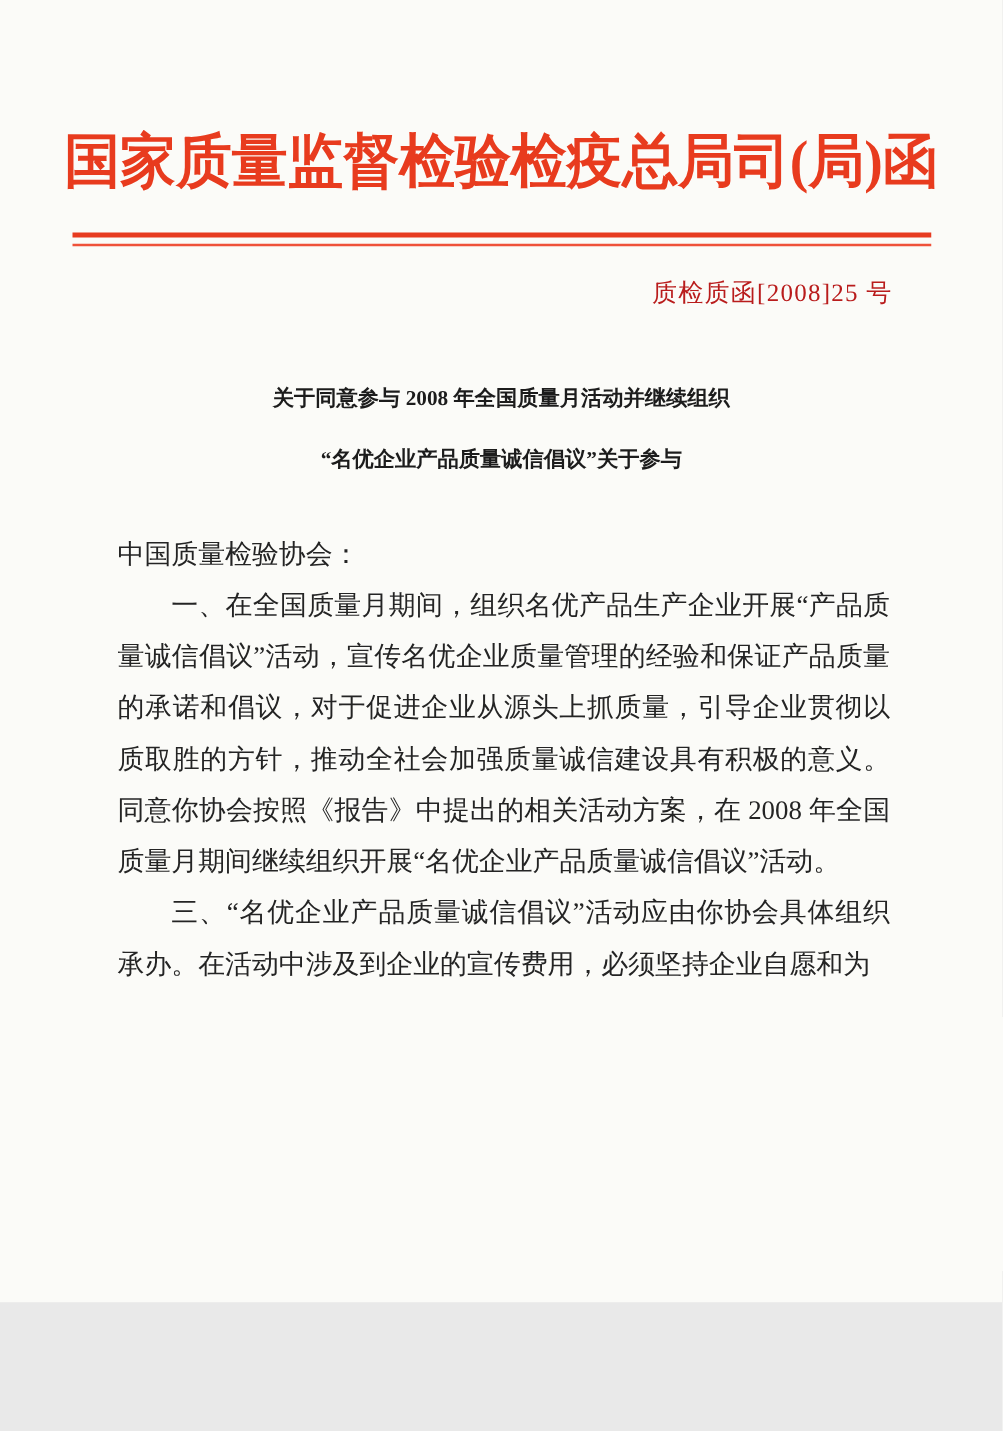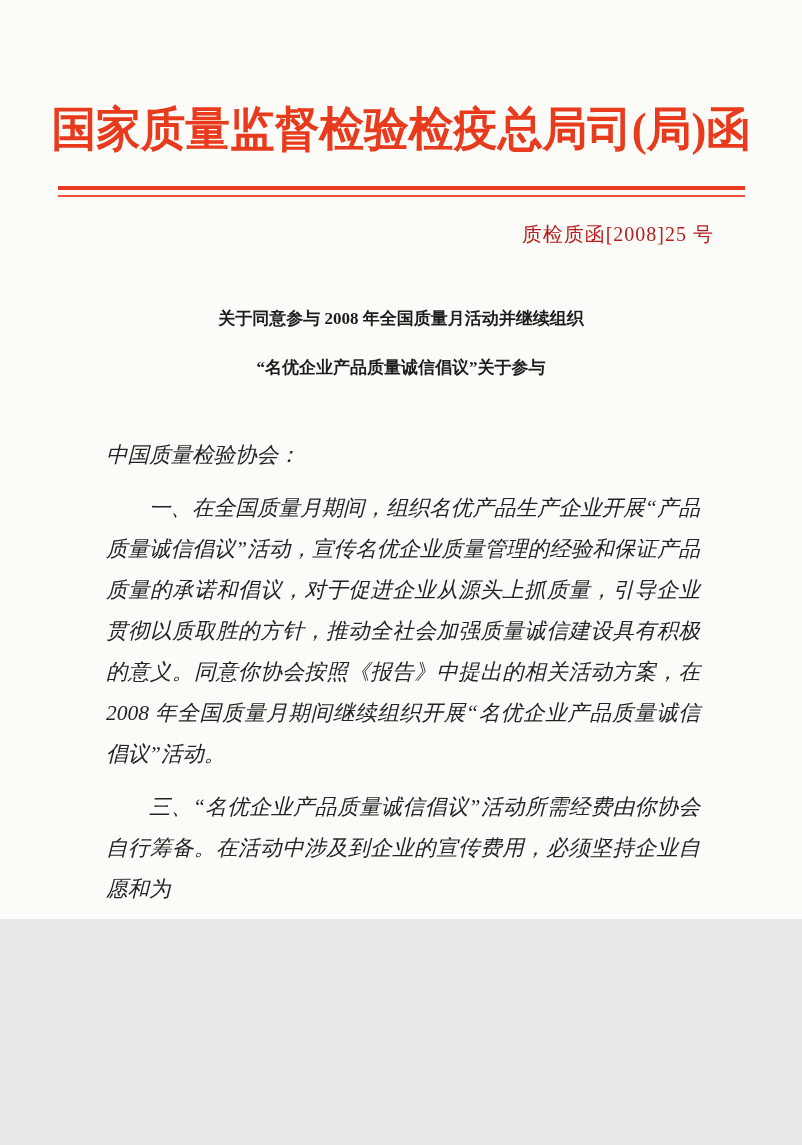--- a/index.html
+++ b/index.html
@@ -1,19 +1,19 @@
 <!DOCTYPE html>
 <html><head>
 <meta charset="utf-8">
 <style>
   html, body { margin: 0; padding: 0; background: #e9e9e9; }
   .page {
     position: relative;
     width: 802px;
-    height: 919px;
+    height: 1042px;
     margin: 0 auto;
     background: #fbfbf8;
     overflow: hidden;
     font-family: "Liberation Serif", "DejaVu Serif", serif;
     color: #222;
   }
   .letterhead {
     position: absolute;
     top: 98px;
     left: 0;
@@ -60,21 +60,21 @@
   .body-text {
     position: absolute;
     top: 423px;
     left: 94px;
     width: 618px;
     font-size: 21.5px;
     line-height: 41px;
     text-align: justify;
     color: #242424;
   }
-  .body-text p { margin: 12px; text-indent: 2em; font-style: italic; }
+  .body-text p { margin: 0; text-indent: 2em; }
   .body-text p.salutation { text-indent: 0; }
 </style>
 </head>
 <body>
 
 <div class="page">
 
   <div class="letterhead">
     <span class="squeeze">国家质量监督检验检疫总局司(局)函</span>
   </div>
@@ -87,21 +87,21 @@
   <div class="doc-number">质检质函[2008]25 号</div>
 
   <div class="doc-title">
     <div>关于同意参与 2008 年全国质量月活动并继续组织</div>
     <div>“名优企业产品质量诚信倡议”关于参与</div>
   </div>
 
   <div class="body-text">
     <p class="salutation">中国质量检验协会：</p>
     <p>一、在全国质量月期间，组织名优产品生产企业开展“产品质量诚信倡议”活动，宣传名优企业质量管理的经验和保证产品质量的承诺和倡议，对于促进企业从源头上抓质量，引导企业贯彻以质取胜的方针，推动全社会加强质量诚信建设具有积极的意义。同意你协会按照《报告》中提出的相关活动方案，在 2008 年全国质量月期间继续组织开展“名优企业产品质量诚信倡议”活动。</p>
-    <p>三、“名优企业产品质量诚信倡议”活动所需经费由你协会自行筹备。在活动中涉及到企业的宣传费用，必须坚持企业自愿和为</p>
+    <p>三、“名优企业产品质量诚信倡议”活动应由你协会具体组织承办。在活动中涉及到企业的宣传费用，必须坚持企业自愿和为</p>
   </div>
 
   <div class="rule rule-bottom">
     <div class="thin"></div>
     <div class="thick"></div>
   </div>
 
 </div>
 
 </body></html>

